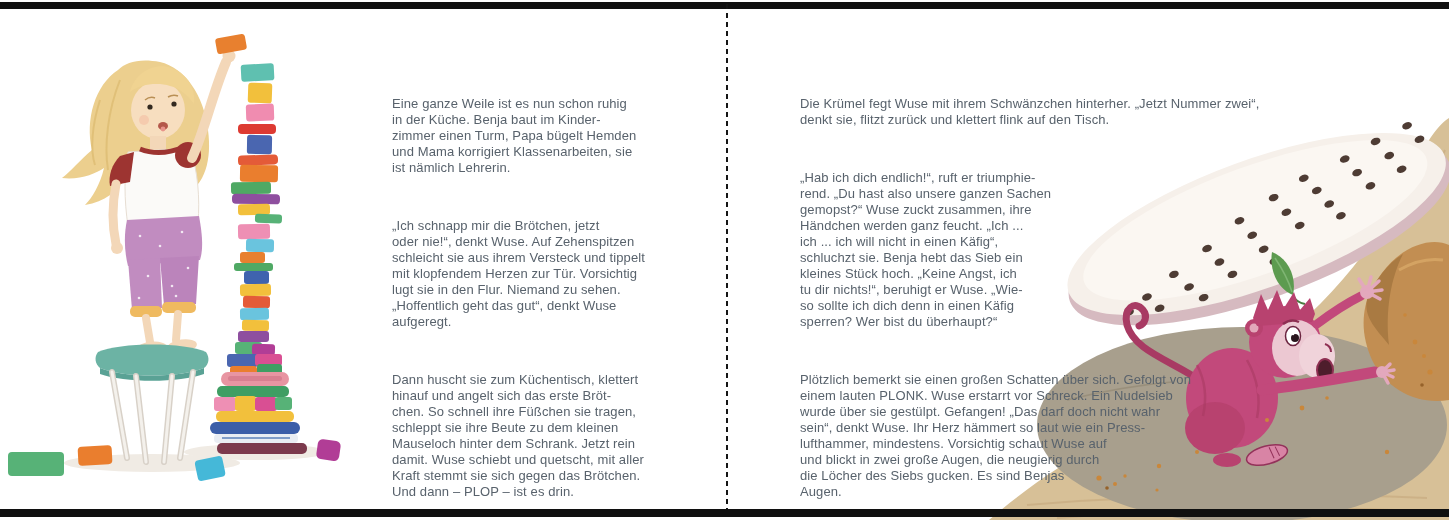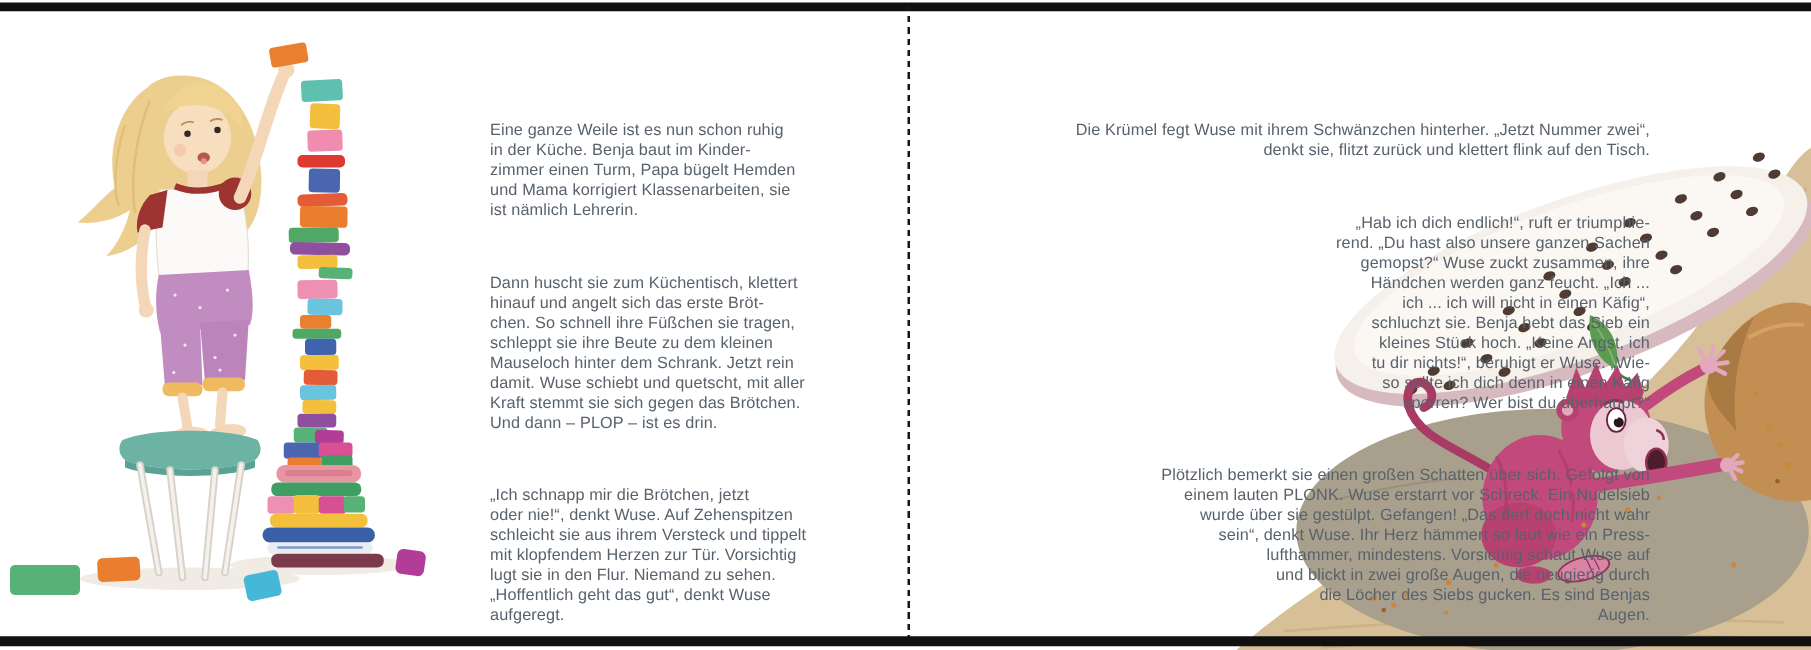--- a/index.html
+++ b/index.html
@@ -5,21 +5,21 @@
   html,body{margin:0;padding:0;background:#ffffff;}
   .canvas{position:relative;width:1449px;height:520px;background:#ffffff;overflow:hidden;
           font-family:"Liberation Sans",sans-serif;}
   .bar{position:absolute;left:0;width:1449px;background:#101010;}
   .bar-top{top:2px;height:7px;}
   .bar-bottom{top:509px;height:8px;}
   .divider{position:absolute;left:726px;top:4px;height:510px;width:2px;
            background:repeating-linear-gradient(to bottom,#151515 0 5px,transparent 5px 9px);}
   .page{position:absolute;top:0;height:520px;}
   .page-left{left:0;width:727px;}
-  .page-right{left:727px;width:722px;text-align:right;}
+  .page-right{left:727px;width:722px;}
   .illu{position:absolute;top:0;left:0;}
   .text-block{position:absolute;z-index:2;color:#58626c;font-size:13px;line-height:16px;
               white-space:pre;letter-spacing:0.1px;}
   .text-block p{margin:0 0 10px 0;white-space:pre;}
   .text-left{left:392px;top:64px;width:290px;}
   .text-right{left:73px;top:64px;width:520px;}
 </style>
 </head>
 <body>
 
@@ -154,35 +154,35 @@
         <rect x="317" y="440" width="23" height="20" rx="5" fill="#b13d96" transform="rotate(8 328 450)"></rect>
       </g>
     </svg>
 
     <div class="text-block text-left">
       <p>Eine ganze Weile ist es nun schon ruhig
 in der Küche. Benja baut im Kinder-
 zimmer einen Turm, Papa bügelt Hemden
 und Mama korrigiert Klassenarbeiten, sie
 ist nämlich Lehrerin.</p>
+      <p>„Ich schnapp mir die Brötchen, jetzt
+oder nie!“, denkt Wuse. Auf Zehenspitzen
+schleicht sie aus ihrem Versteck und tippelt
+mit klopfendem Herzen zur Tür. Vorsichtig
+lugt sie in den Flur. Niemand zu sehen.
+„Hoffentlich geht das gut“, denkt Wuse
+aufgeregt.</p>
       <p>Dann huscht sie zum Küchentisch, klettert
 hinauf und angelt sich das erste Bröt-
 chen. So schnell ihre Füßchen sie tragen,
 schleppt sie ihre Beute zu dem kleinen
 Mauseloch hinter dem Schrank. Jetzt rein
 damit. Wuse schiebt und quetscht, mit aller
 Kraft stemmt sie sich gegen das Brötchen.
 Und dann – PLOP – ist es drin.</p>
-      <p>„Ich schnapp mir die Brötchen, jetzt
-oder nie!“, denkt Wuse. Auf Zehenspitzen
-schleicht sie aus ihrem Versteck und tippelt
-mit klopfendem Herzen zur Tür. Vorsichtig
-lugt sie in den Flur. Niemand zu sehen.
-„Hoffentlich geht das gut“, denkt Wuse
-aufgeregt.</p>
     </div>
   </section>
 
   <div class="divider"></div>
 
   <section class="page page-right">
     <svg class="illu" width="722" height="520" viewBox="0 0 722 520">
 
       <g>
         <path fill="#d7c097" d="M722,118 L722,520 L262,520 C330,462 390,432 450,404 C560,352 640,270 686,170 C700,140 712,124 722,118 Z"></path>

